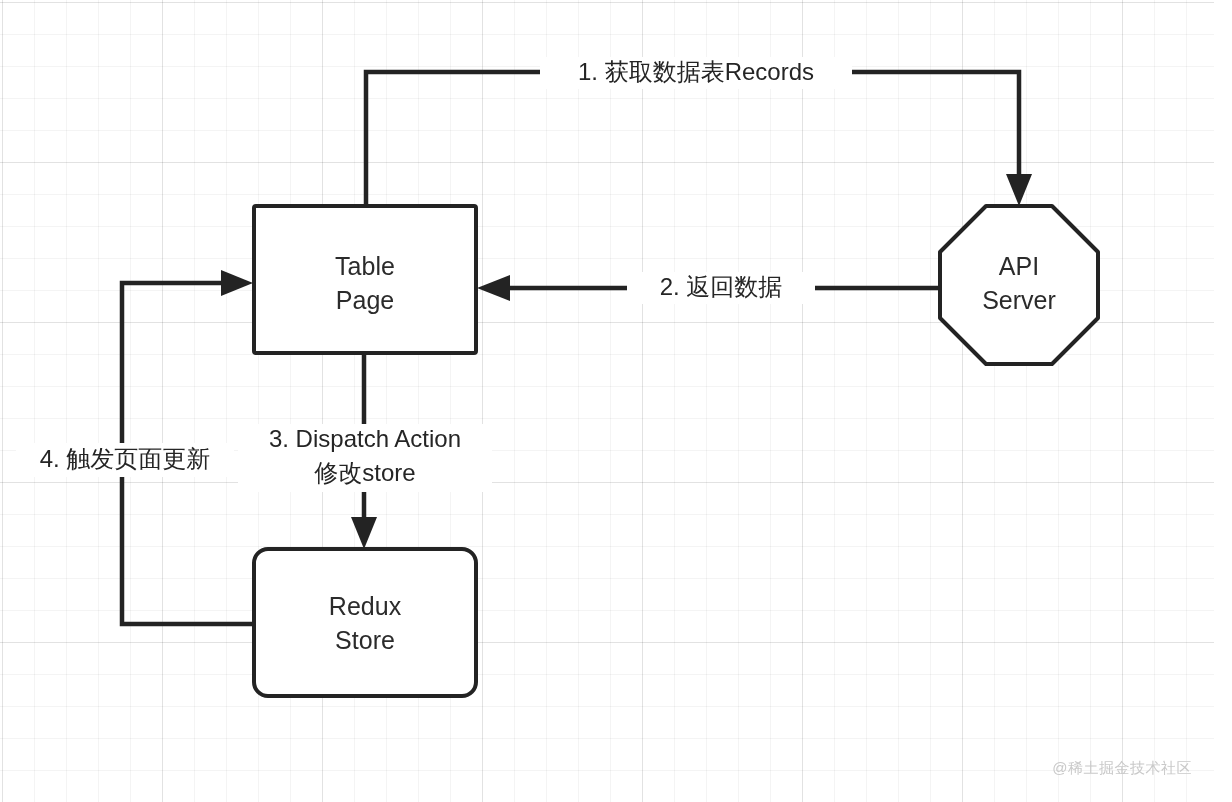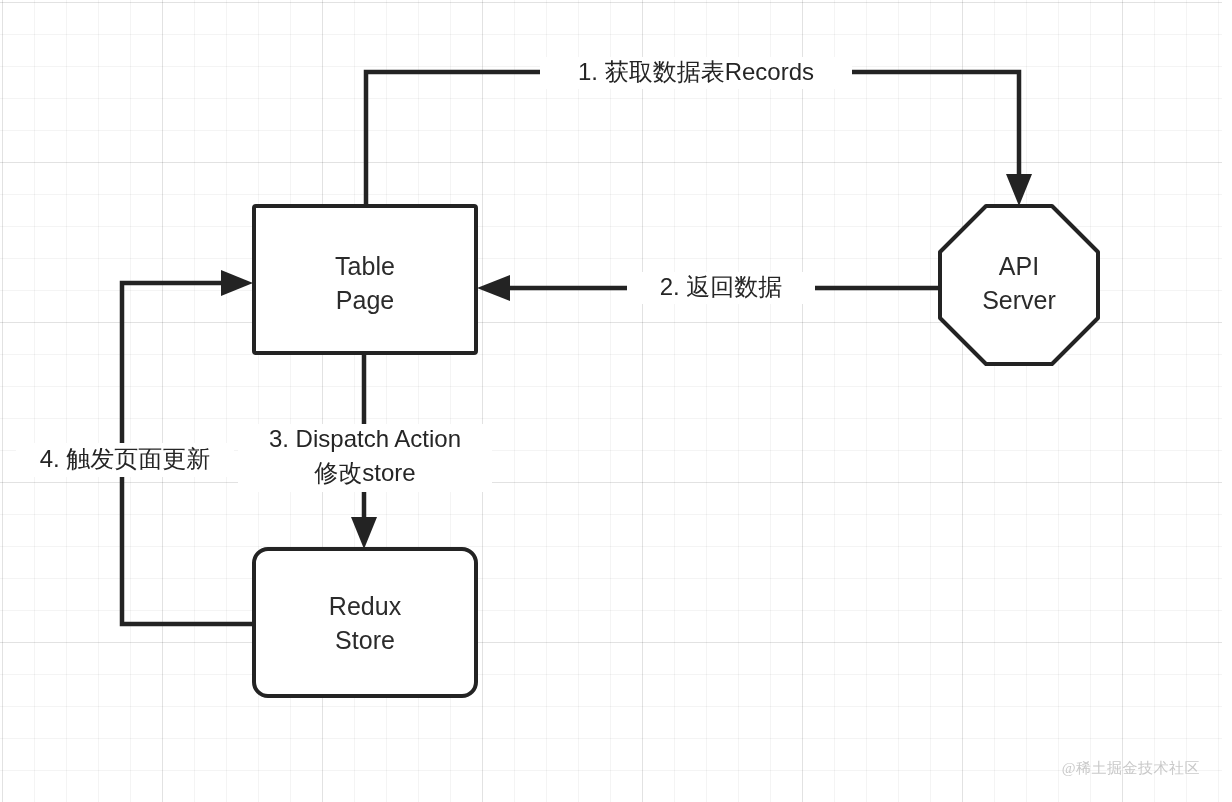--- a/index.html
+++ b/index.html
@@ -18,21 +18,20 @@
       linear-gradient(to bottom, rgba(0,0,0,0.045) 1px, transparent 1px),
       linear-gradient(to right, rgba(0,0,0,0.075) 1.5px, transparent 1.5px),
       linear-gradient(to bottom, rgba(0,0,0,0.075) 1.5px, transparent 1.5px);
     background-size:
       32px 32px,
       32px 32px,
       160px 160px,
       160px 160px;
     background-position: 2px 2px, 2px 2px, 2px 2px, 2px 2px;
     font-family: "Liberation Sans", "DejaVu Sans", sans-serif;
-    padding-left: 8px;
   }
   #diagram-svg {
     position: absolute;
     left: 0; top: 0;
     width: 1232px;
     height: 802px;
   }
   .node-text {
     font-family: "Liberation Sans", "DejaVu Sans", sans-serif;
     font-size: 25px;
@@ -65,21 +64,21 @@
     stroke: none;
   }
   .label-bg {
     fill: #ffffff;
     stroke: none;
   }
   .watermark {
     position: absolute;
     right: 22px;
     bottom: 24px;
-    font-family: Liberation Serif, serif;
+    font-family: Liberation Sans, sans-serif;
     font-size: 15px;
     color: #c9c9c9;
     letter-spacing: 0.5px;
     user-select: none;
     white-space: nowrap;
   }
 </style>
 </head>
 <body>
 

